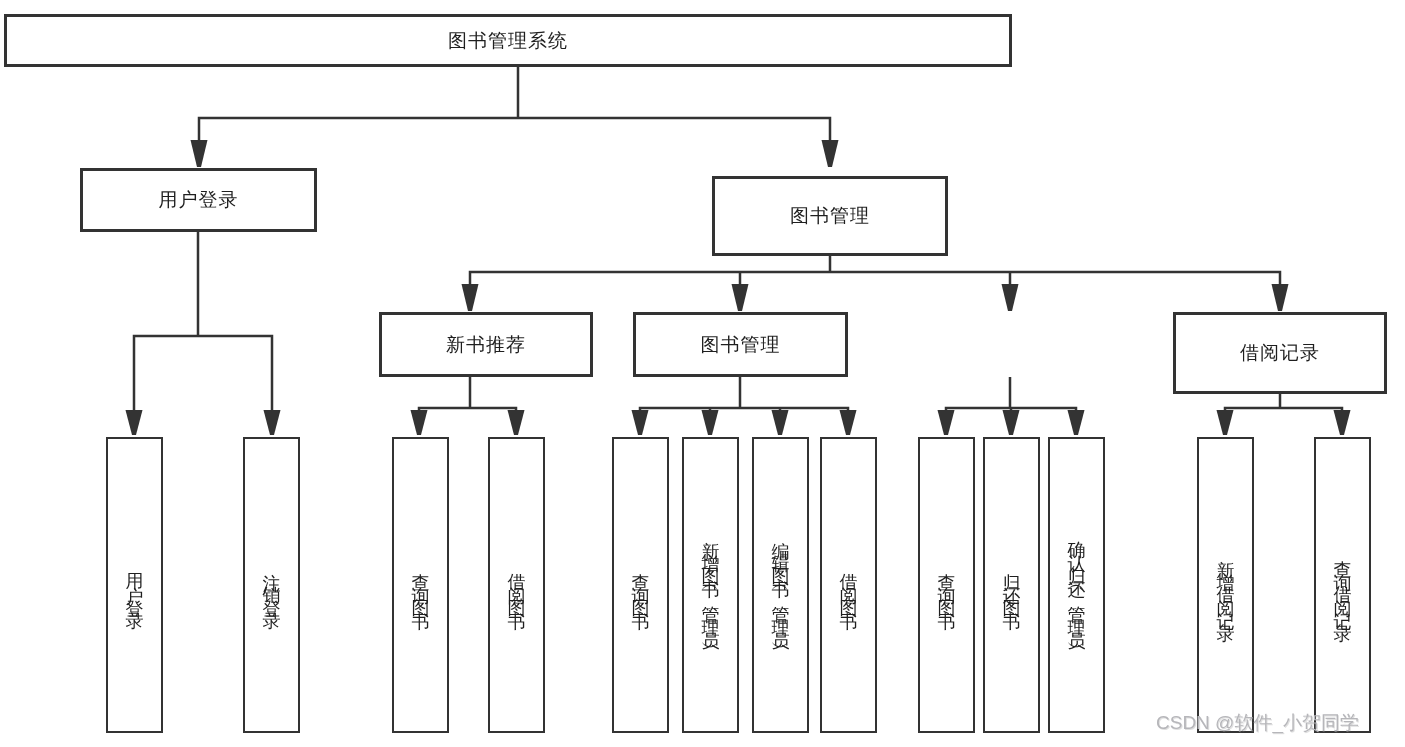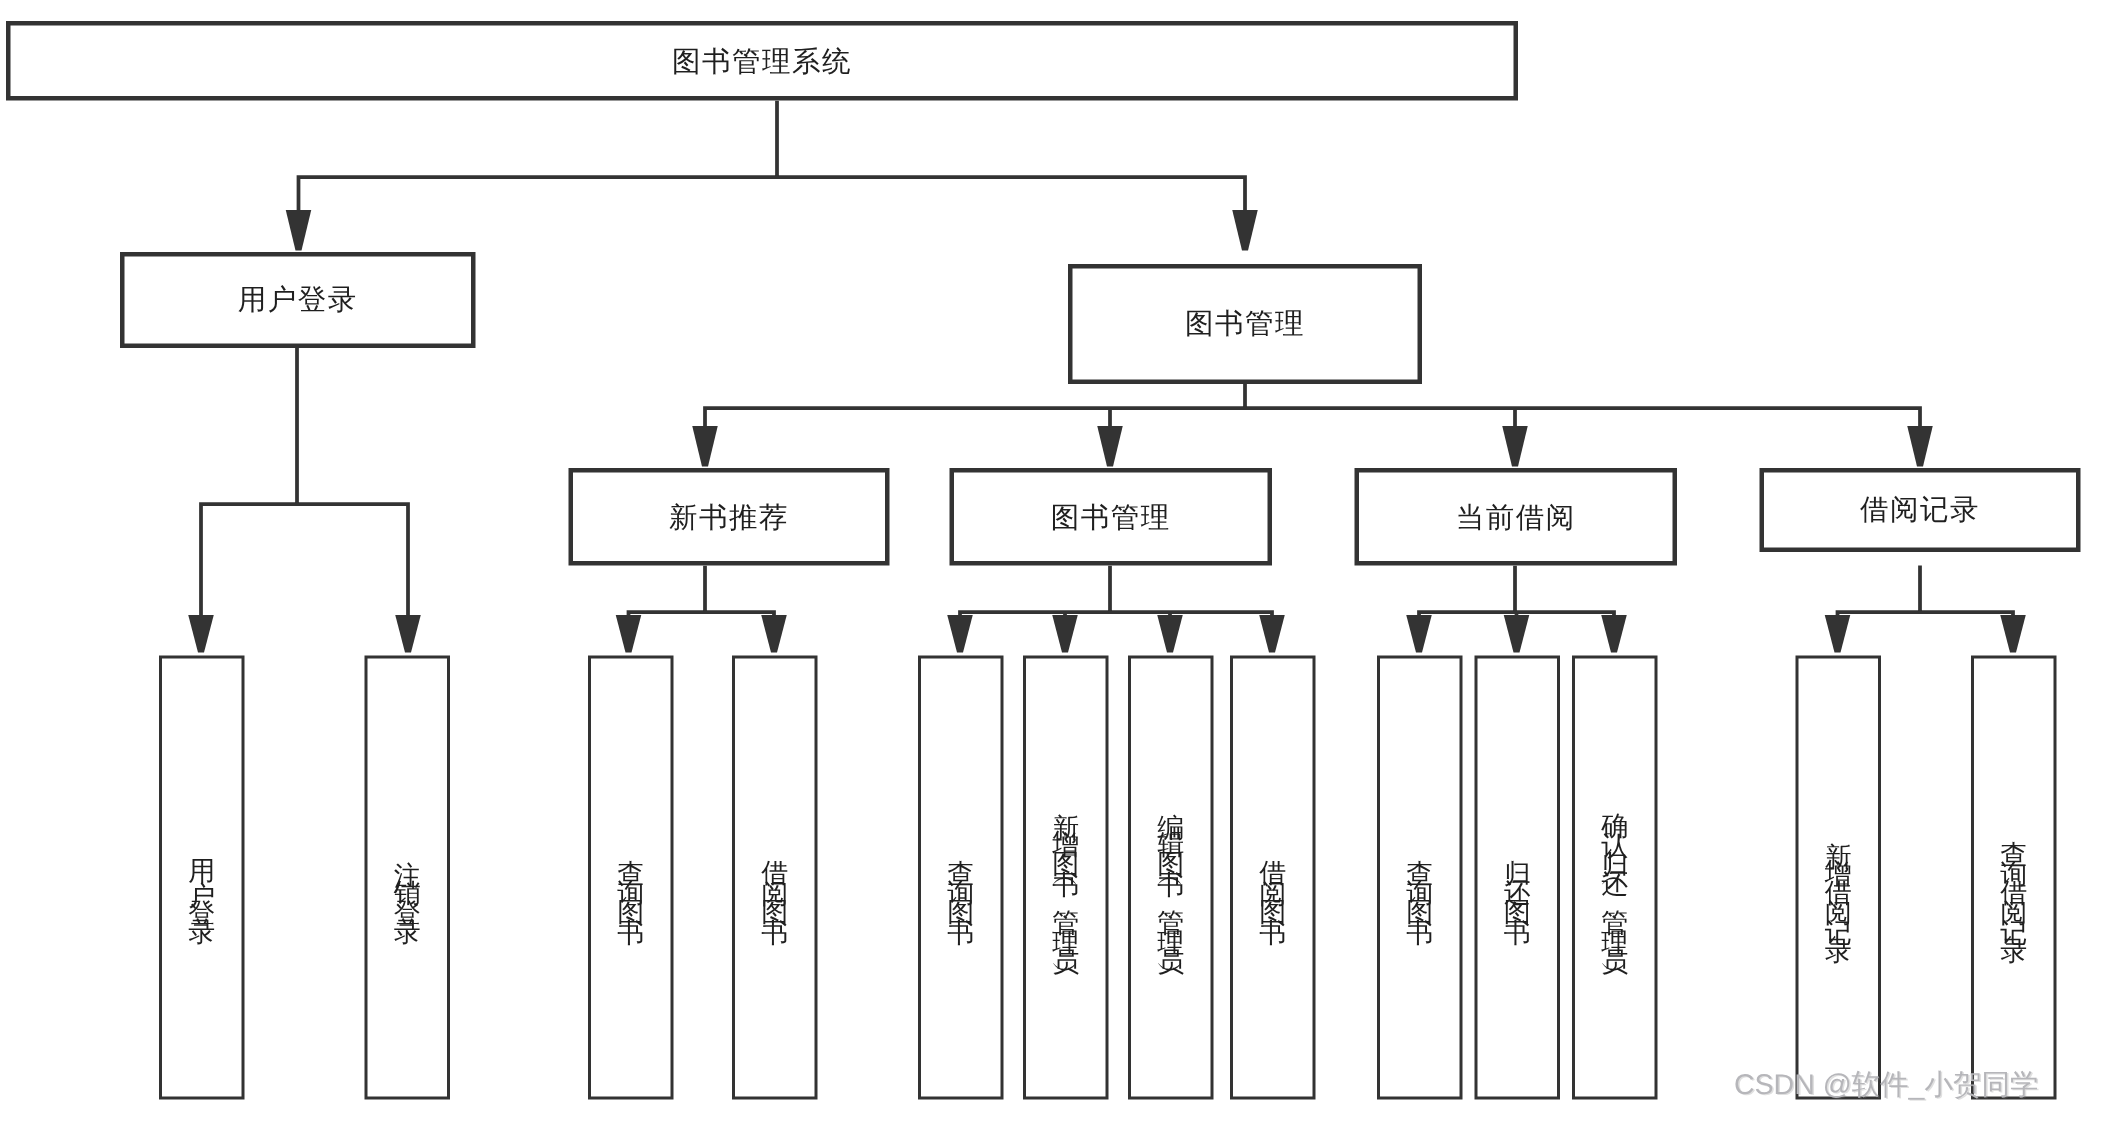--- a/index.html
+++ b/index.html
@@ -106,24 +106,21 @@
   <div class="hbox" style="left:712px;top:176px;width:236px;height:80px">
     <span>图书管理</span>
   </div>
 
   <div class="hbox" style="left:379px;top:312px;width:214px;height:65px">
     <span>新书推荐</span>
   </div>
   <div class="hbox" style="left:633px;top:312px;width:215px;height:65px">
     <span>图书管理</span>
   </div>
-  <div class="hbox" style="left:903px;top:312px;width:215px;height:65px">
-    <span>当前借阅</span>
-  </div>
-  <div class="hbox" style="left:1173px;top:312px;width:214px;height:56px">
+  <div class="hbox" style="left:1173px;top:312px;width:214px;height:82px">
     <span>借阅记录</span>
   </div>
 
   <div class="vbox" style="left:106px">
     <span>用户登录</span>
   </div>
   <div class="vbox" style="left:243px">
     <span>注销登录</span>
   </div>
   <div class="vbox" style="left:392px">

